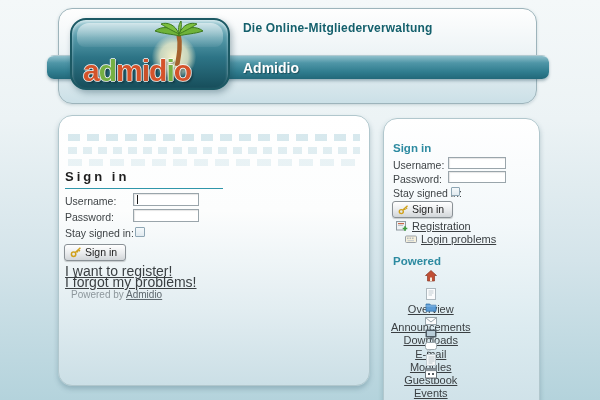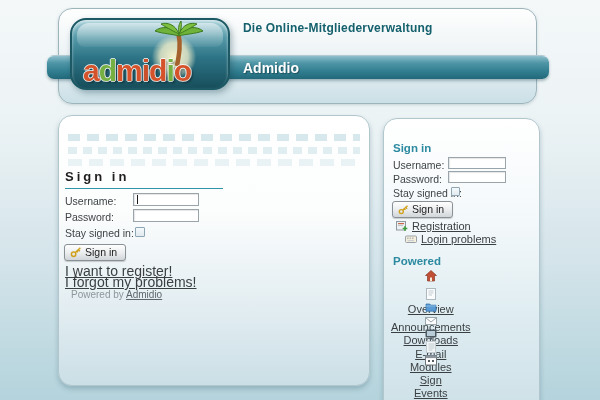--- a/index.html
+++ b/index.html
@@ -225,24 +225,31 @@
     <div class="mod-row">
       <svg width="12" height="12" viewBox="0 0 12 12">
         <rect x="0.5" y="1.5" width="11" height="8" rx="1" fill="#4e5a63"></rect>
         <rect x="2" y="3" width="8" height="5" fill="#b9cdd8"></rect>
         <rect x="5" y="9.5" width="2" height="2" fill="#4e5a63"></rect>
       </svg>
       <a class="lnk">Modules</a>
     </div>
     <div class="mod-row">
       <svg width="12" height="12" viewBox="0 0 12 12">
+        <rect x="0.5" y="1.5" width="11" height="7" rx="2" fill="#ffffff" stroke="#9aa7ad"></rect>
+        <path d="M3 8.5 L3 11 L6 8.5 Z" fill="#ffffff" stroke="#9aa7ad" stroke-width="0.8"></path>
+      </svg>
+      <a class="lnk">Guestbook</a>
+    </div>
+    <div class="mod-row">
+      <svg width="12" height="12" viewBox="0 0 12 12">
         <rect x="1.5" y="0.5" width="9" height="11" fill="#f4f7f8" stroke="#c2ccd1"></rect>
         <path d="M3.5 3 h6 M3.5 5 h6 M3.5 7 h6 M3.5 9 h4" stroke="#b9c4ca" stroke-width="0.9"></path>
       </svg>
-      <a class="lnk">Sign</a>
+      <a class="lnk">Events</a>
     </div>
     <div class="mod-row">
       <svg width="12" height="12" viewBox="0 0 12 12">
         <rect x="0.5" y="1.5" width="11" height="9.5" fill="#ffffff" stroke="#6d777d"></rect>
         <rect x="0.5" y="1.5" width="11" height="2.6" fill="#8b959b"></rect>
         <rect x="3" y="6" width="2" height="2" fill="#555d62"></rect>
         <rect x="7" y="6" width="2" height="2" fill="#555d62"></rect>
       </svg>
       <a class="lnk">Events</a>
     </div>

